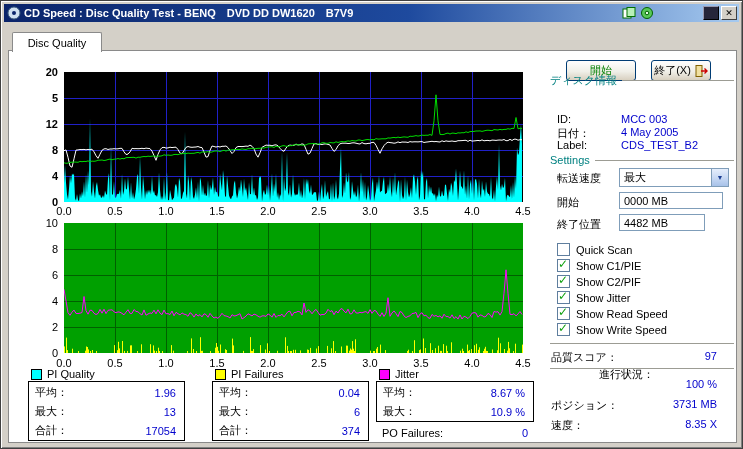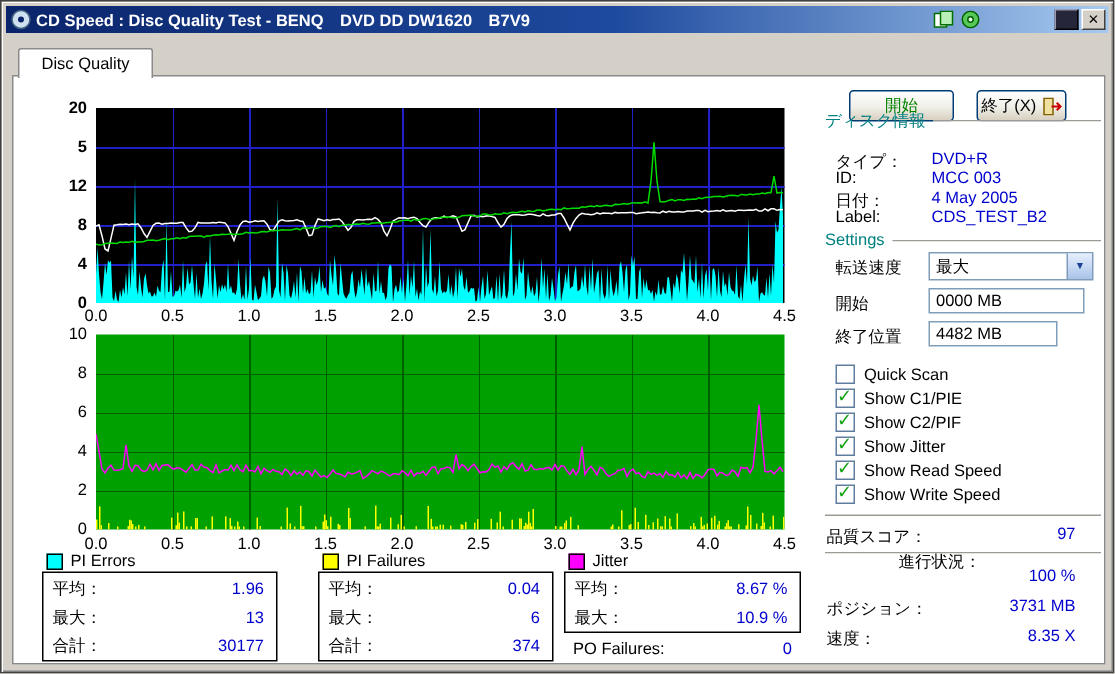--- a/index.html
+++ b/index.html
@@ -307,34 +307,34 @@
       <div class="tick" style="left: 204px;">2.0</div>
       <div class="tick" style="left: 255px;">2.5</div>
       <div class="tick" style="left: 306px;">3.0</div>
       <div class="tick" style="left: 357px;">3.5</div>
       <div class="tick" style="left: 408px;">4.0</div>
       <div class="tick" style="left: 459px;">4.5</div>
     </div>
 
   <div class="leg-head" style="left:30px;top:367px;">
     <span class="swatch" style="background: rgb(0, 255, 255);"></span>
-    <span class="pre">PI Errors</span>
+    <span class="pre">PI Quality</span>
   </div>
   <div class="leg-box" style="left:27px;top:380px;width:157px;height:60px;">
     <div class="lrow">
         <span class="pre">平均：</span>
         <span class="val pre">1.96</span>
       </div>
     <div class="lrow">
         <span class="pre">最大：</span>
         <span class="val pre">13</span>
       </div>
     <div class="lrow">
         <span class="pre">合計：</span>
-        <span class="val pre">30177</span>
+        <span class="val pre">17054</span>
       </div>
   </div>
 
   <div class="leg-head" style="left:214px;top:367px;">
     <span class="swatch" style="background: rgb(255, 255, 0);"></span>
     <span class="pre">PI Failures</span>
   </div>
   <div class="leg-box" style="left:211px;top:380px;width:157px;height:60px;">
     <div class="lrow">
         <span class="pre">平均：</span>
@@ -379,24 +379,20 @@
           <rect x="1" y="0.5" width="6" height="11" fill="#f0e0a0" stroke="#806000"></rect>
           <path d="M6 6 H12 M9.5 3.5 L12 6 L9.5 8.5" stroke="#cc0000" stroke-width="1.4" fill="none"></path>
         </svg>
     </span>
   </button>
 
   <div class="section" style="left:549px;top:72px;width:184px;">
     <span class="sect-title pre">ディスク情報</span>
     <span class="sect-line"></span>
   </div>
-  <div class="inforow" style="left:556px;top:99px;width:177px;">
-    <span class="ilabel pre">タイプ：</span>
-    <span class="ival pre">DVD+R</span>
-  </div>
   <div class="inforow" style="left:556px;top:112px;width:177px;">
     <span class="ilabel pre">ID:</span>
     <span class="ival pre">MCC 003</span>
   </div>
   <div class="inforow" style="left:556px;top:125px;width:177px;">
     <span class="ilabel pre">日付：</span>
     <span class="ival pre">4 May 2005</span>
   </div>
   <div class="inforow" style="left:556px;top:138px;width:177px;">
     <span class="ilabel pre">Label:</span>

